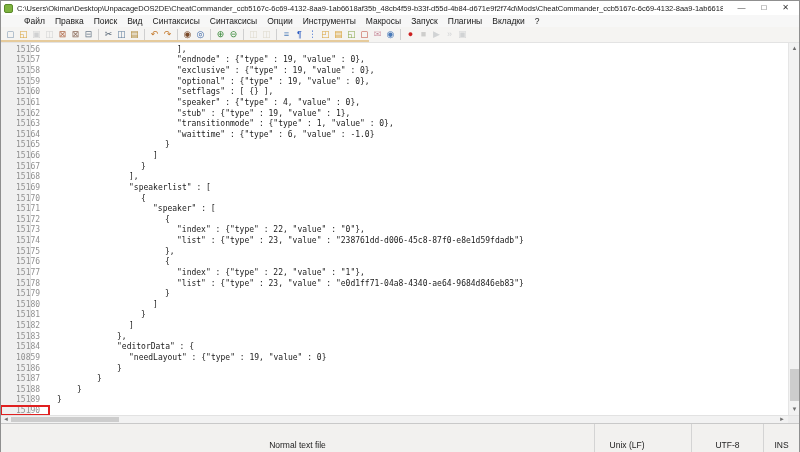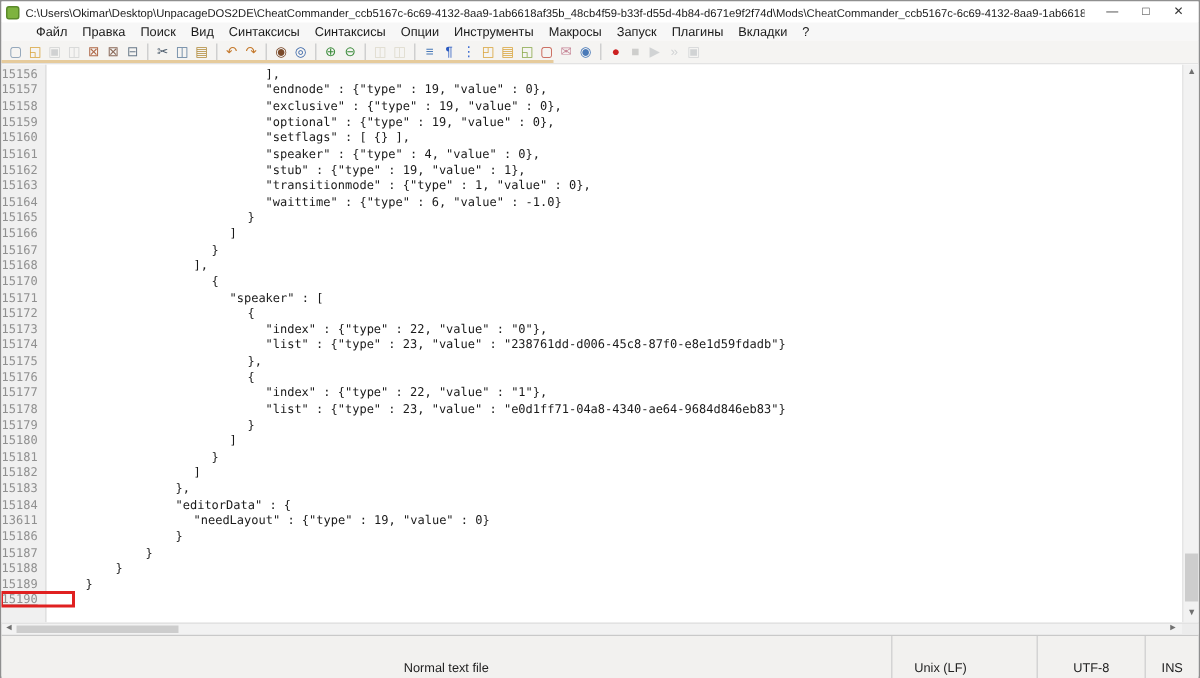--- a/index.html
+++ b/index.html
@@ -33,21 +33,21 @@
   .floppy::after { content:""; position:absolute; left:2px; bottom:0; width:4px; height:3px; background:#e8eaf5; }
   .tabtitle { font-size:8px; color:#1a1a1a; white-space:nowrap; }
   .tabclose { width:8px; height:8px; background:#d9552e; color:#fff; font-size:6px; line-height:8px; text-align:center; border-radius:1px; }
 
   
   .editor { flex:0 0 372px; display:flex; background:#fff; position:relative; overflow:hidden; }
   .code-area { flex:1 1 auto; position:relative; overflow:hidden; }
   .gutterbg { position:absolute; left:0; top:0; bottom:0; width:30px; background:#f0f0f0; border-right:1px solid #e0e0e0; }
   .lines { position:absolute; left:0; top:1px; right:0; }
   .lrow { display:flex; height:10.63px; align-items:center; }
-  .lnum { width:48px; flex:0 0 auto; font-family:"DejaVu Sans Mono", monospace; font-size:8px; color:#909090; padding-left:0; z-index:1; }
+  .lnum { width:48px; flex:0 0 auto; font-family:"DejaVu Sans Mono", monospace; font-size:8px; color:#909090; padding-left:15px; z-index:1; }
   .lnum.boxed { outline:2px solid #e02020; outline-offset:-1px;text-decoration:underline; }
   .ltext { font-family:"DejaVu Sans Mono", monospace; font-size:8px; color:#1a1a1a; white-space:pre; margin-left:8px; }
 
   
   .vscroll { flex:0 0 11px; background:#f2f2f2; border-left:1px solid #e5e5e5; position:relative; }
   .sarrow { position:absolute; left:0; width:11px; height:11px; font-size:6px; color:#707070; text-align:center; line-height:11px; }
   .vthumb { position:absolute; left:1px; width:9px; bottom:14px; height:32px; background:#cdcdcd; }
   .hscroll { flex:0 0 8px; background:#f2f2f2; border-top:1px solid #e2e2e2; position:relative; }
   .harrow { position:absolute; top:0; width:10px; height:7px; font-size:6px; color:#707070; text-align:center; line-height:7px; }
   .hthumb { position:absolute; left:10px; top:1px; width:108px; height:5px; background:#cdcdcd; }
@@ -190,20 +190,24 @@
           </div>
           <div class="lrow">
             <span class="lnum">15167</span>
             <span class="ltext" style="padding-left: 84px;">}</span>
           </div>
           <div class="lrow">
             <span class="lnum">15168</span>
             <span class="ltext" style="padding-left: 72px;">],</span>
           </div>
           <div class="lrow">
+            <span class="lnum">15169</span>
+            <span class="ltext" style="padding-left: 72px;">"speakerlist" : [</span>
+          </div>
+          <div class="lrow">
             <span class="lnum">15170</span>
             <span class="ltext" style="padding-left: 84px;">{</span>
           </div>
           <div class="lrow">
             <span class="lnum">15171</span>
             <span class="ltext" style="padding-left: 96px;">"speaker" : [</span>
           </div>
           <div class="lrow">
             <span class="lnum">15172</span>
             <span class="ltext" style="padding-left: 108px;">{</span>
@@ -250,21 +254,21 @@
           </div>
           <div class="lrow">
             <span class="lnum">15183</span>
             <span class="ltext" style="padding-left: 60px;">},</span>
           </div>
           <div class="lrow">
             <span class="lnum">15184</span>
             <span class="ltext" style="padding-left: 60px;">"editorData" : {</span>
           </div>
           <div class="lrow">
-            <span class="lnum">13611</span>
+            <span class="lnum">10859</span>
             <span class="ltext" style="padding-left: 72px;">"needLayout" : {"type" : 19, "value" : 0}</span>
           </div>
           <div class="lrow">
             <span class="lnum">15186</span>
             <span class="ltext" style="padding-left: 60px;">}</span>
           </div>
           <div class="lrow">
             <span class="lnum">15187</span>
             <span class="ltext" style="padding-left: 40px;">}</span>
           </div>

